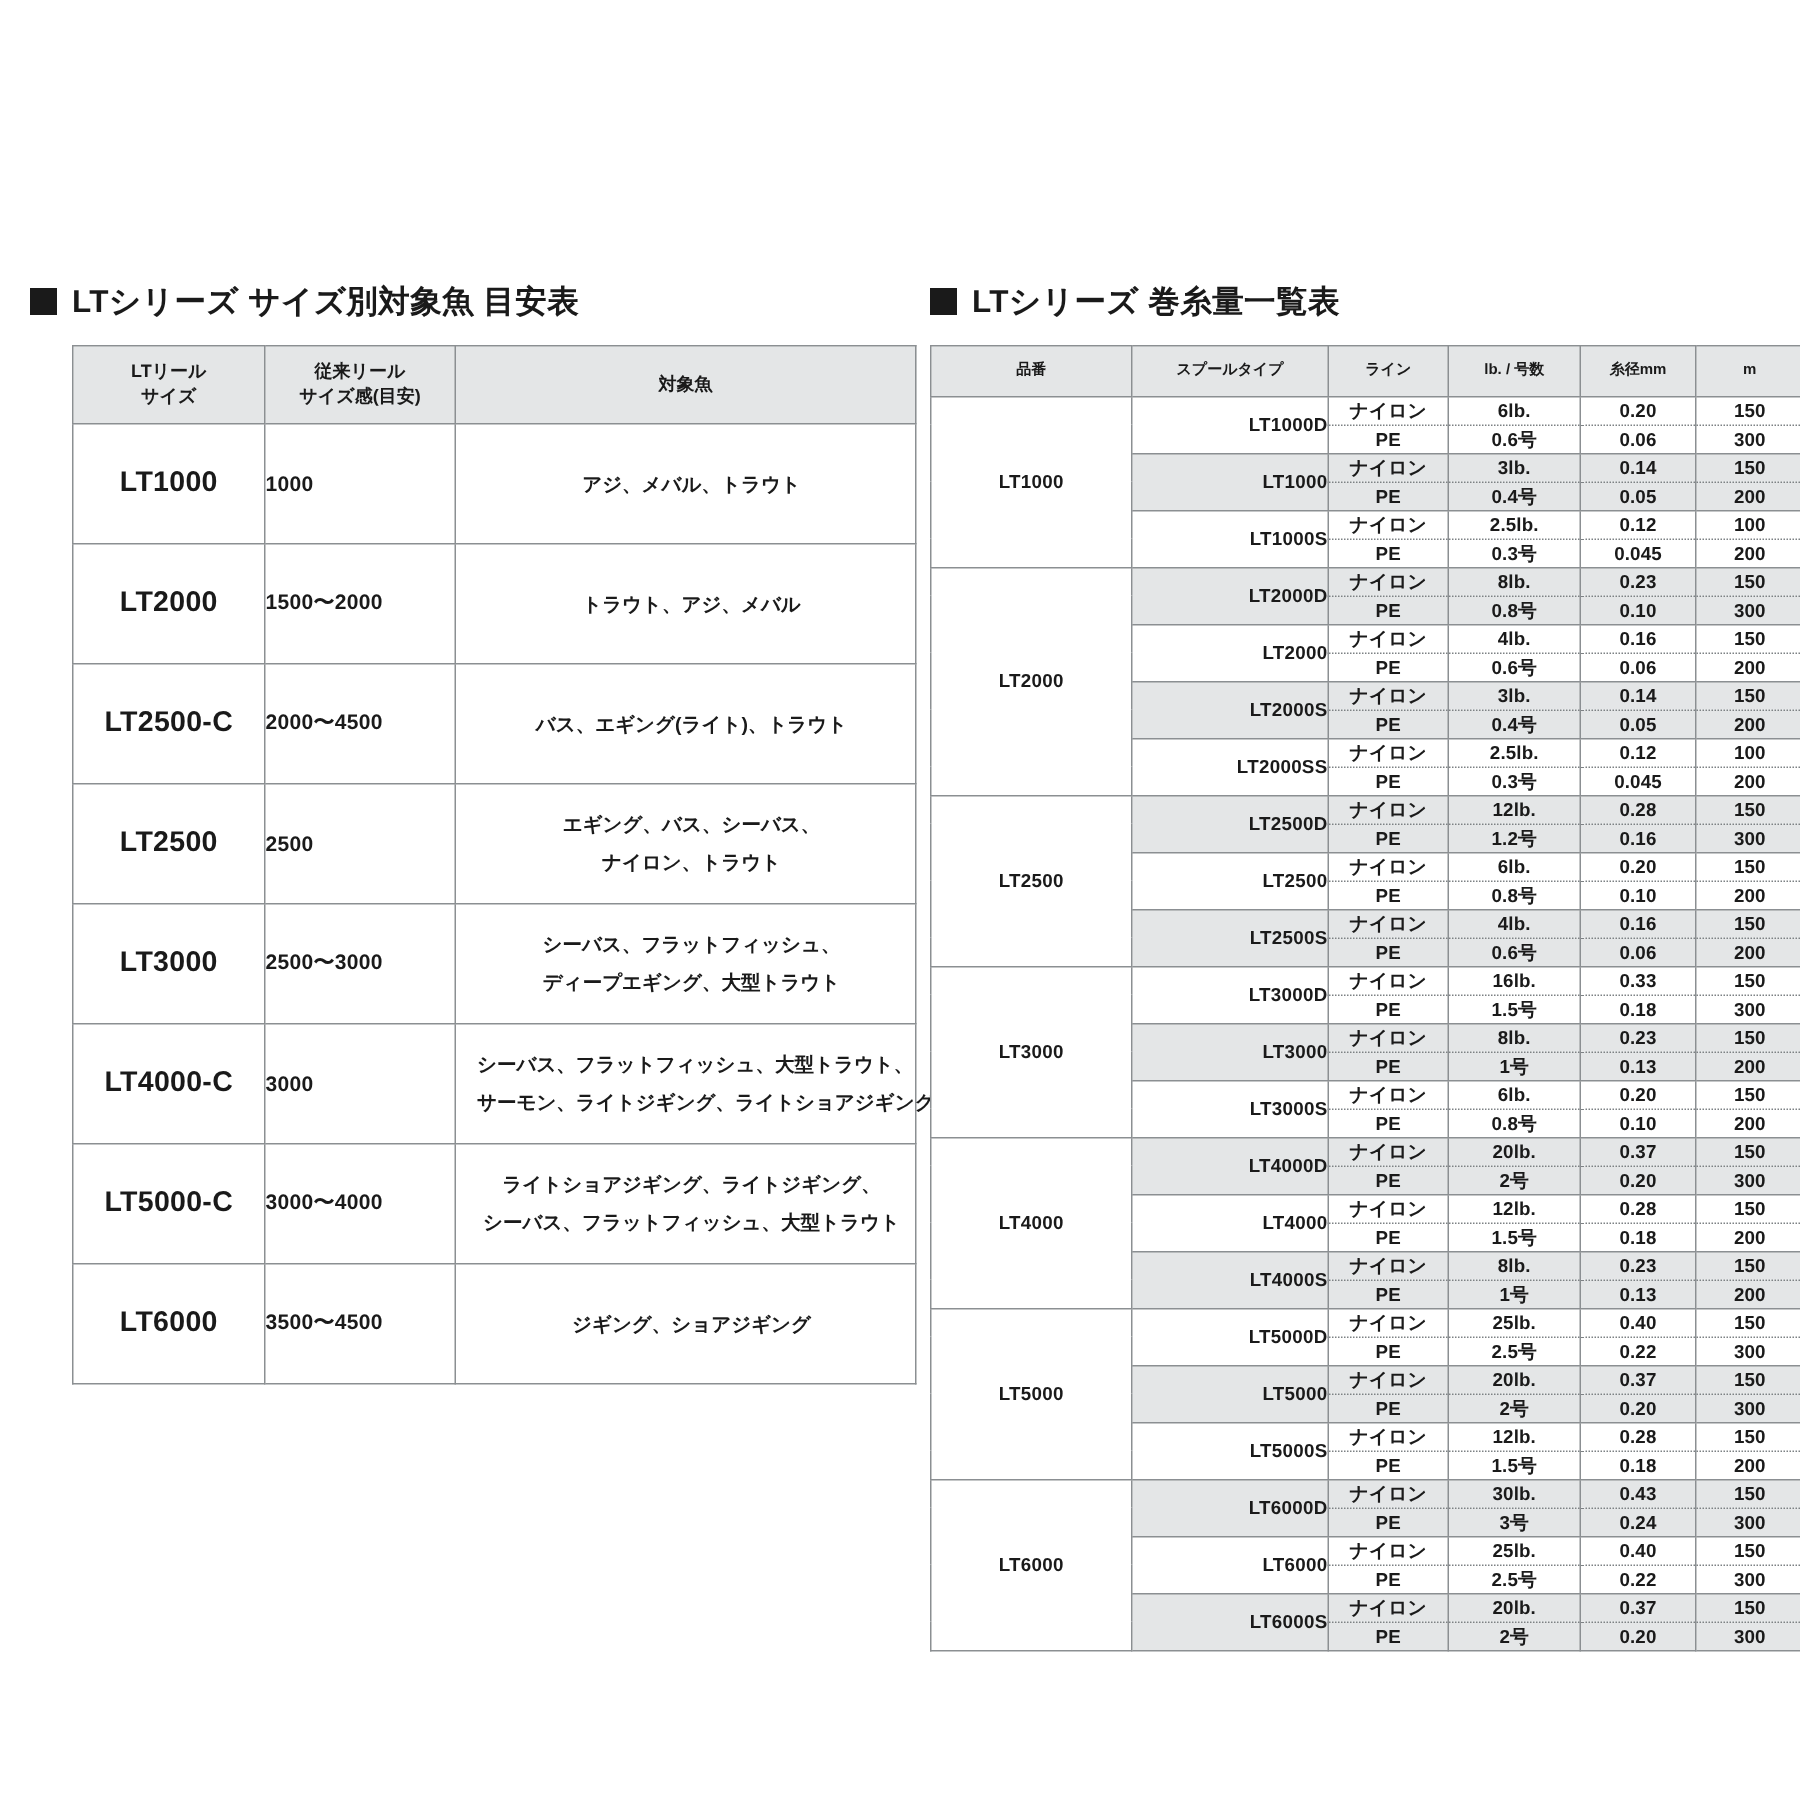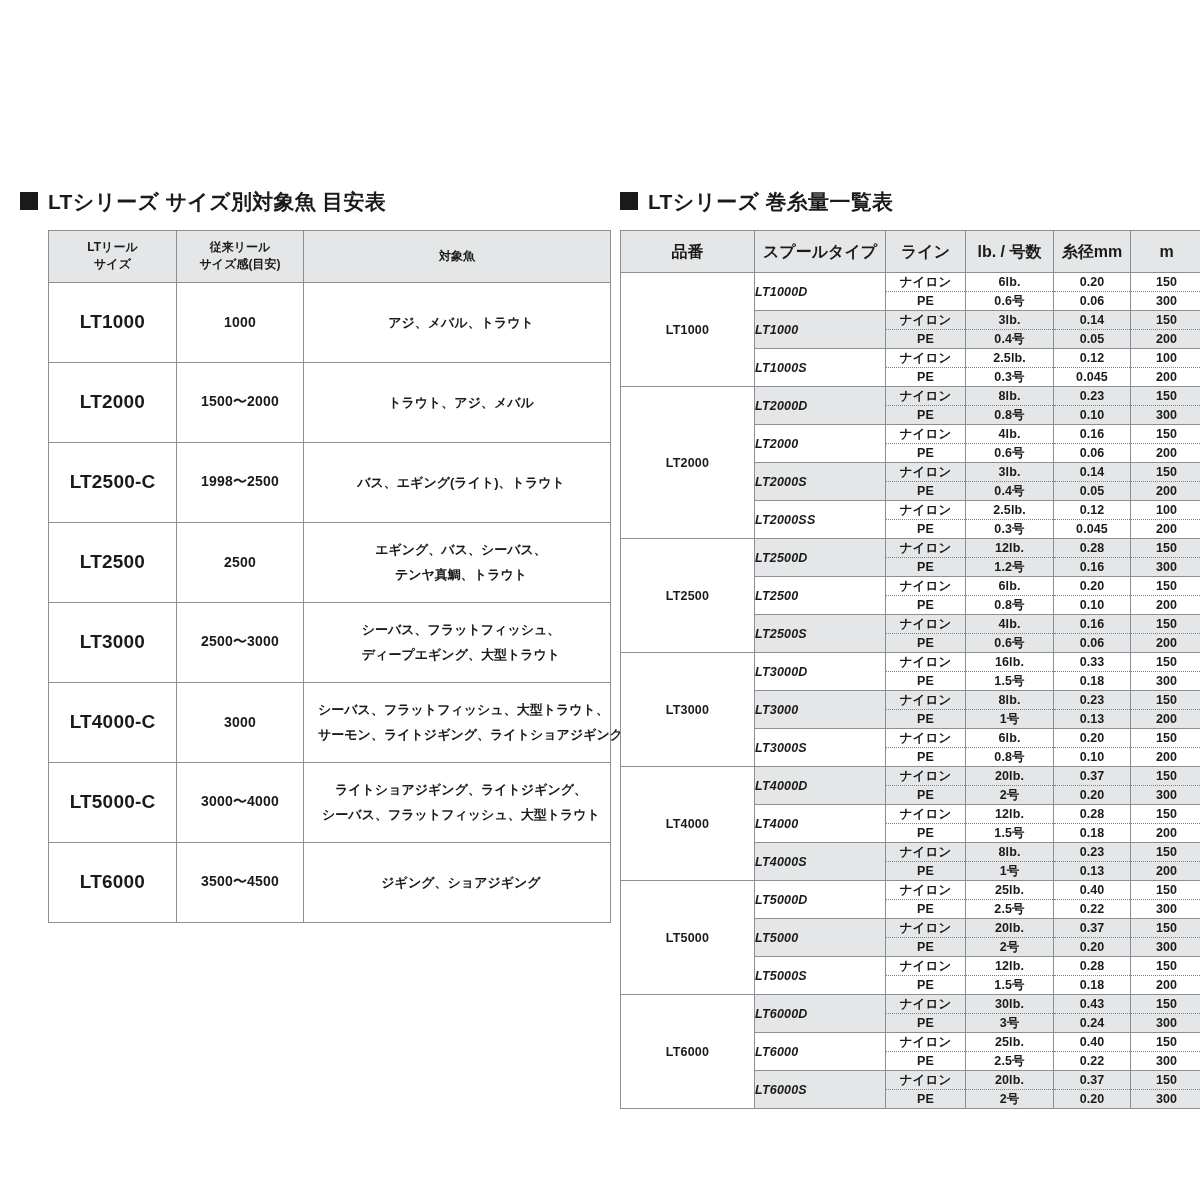--- a/index.html
+++ b/index.html
@@ -82,21 +82,20 @@
 
   .tbl-left tbody td {
     height: 79px;
   }
   .td-ltsize {
     text-align: center;
     font-size: 19px;
     letter-spacing: 0.2px;
   }
   .td-legacy {
-    text-align: center;
     font-size: 14px;
     letter-spacing: 0.2px;
   }
   .td-fish {
     text-align: left;
     font-size: 13px;
     line-height: 1.95;
     padding-left: 14px;
     padding-right: 6px;
   }
@@ -104,35 +103,34 @@
 
   
   .tbl-right { border: 1px solid #8b8f92; }
   .tbl-right col.c-group { width: 134px; }
   .tbl-right col.c-spool { width: 131px; }
   .tbl-right col.c-line  { width: 80px; }
   .tbl-right col.c-lb    { width: 88px; }
   .tbl-right col.c-dia   { width: 77px; }
   .tbl-right col.c-m     { width: 72px; }
 
-  .tbl-right thead th { font-size: 16px; padding: 9px 2px; }
+  .tbl-right thead th { font-size: 10px; padding: 9px 2px; }
 
   .tbl-right tbody td { font-size: 12.5px; }
 
   .td-group {
     text-align: center;
     font-size: 19px;
     background: #ffffff;
     letter-spacing: 0.2px;
   }
   .td-spool {
-    text-align: left;
+    text-align: right;
     font-size: 15px;
     letter-spacing: 0.2px;
-    font-style: italic;
   }
   .td-val {
     text-align: center;
     height: 18px;
     line-height: 18px;
     letter-spacing: 0.1px;
   }
   
   .r-nylon .td-val {
     border-bottom: 1px dotted #7d8184;
@@ -192,31 +190,31 @@
           </tr>
           <tr>
             <td class="td-ltsize">LT2000</td>
             <td class="td-legacy">1500〜2000</td>
             <td class="td-fish">
               <span class="fline">トラウト、アジ、メバル</span>
             </td>
           </tr>
           <tr>
             <td class="td-ltsize">LT2500-C</td>
-            <td class="td-legacy">1998〜2500</td>
+            <td class="td-legacy">2000〜4500</td>
             <td class="td-fish">
               <span class="fline">バス、エギング(ライト)、トラウト</span>
             </td>
           </tr>
           <tr>
             <td class="td-ltsize">LT2500</td>
             <td class="td-legacy">2500</td>
             <td class="td-fish">
               <span class="fline">エギング、バス、シーバス、</span>
-              <span class="fline">テンヤ真鯛、トラウト</span>
+              <span class="fline">ナイロン、トラウト</span>
             </td>
           </tr>
           <tr>
             <td class="td-ltsize">LT3000</td>
             <td class="td-legacy">2500〜3000</td>
             <td class="td-fish">
               <span class="fline">シーバス、フラットフィッシュ、</span>
               <span class="fline">ディープエギング、大型トラウト</span>
             </td>
           </tr>

